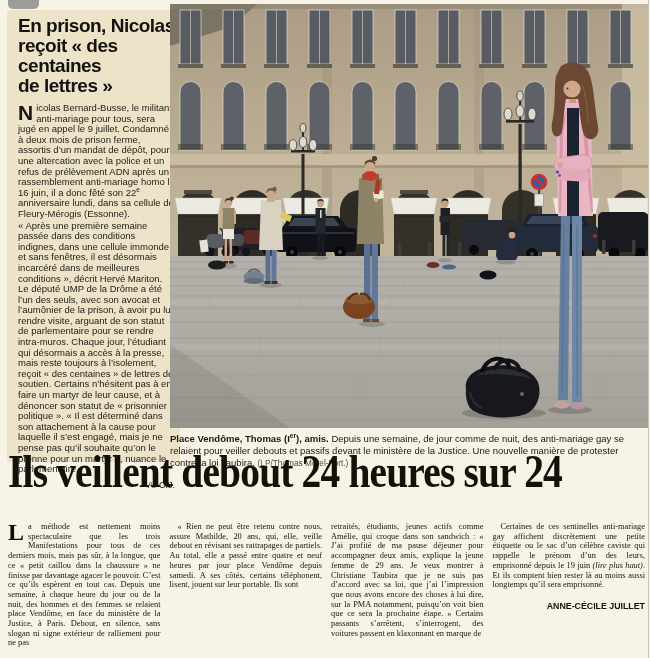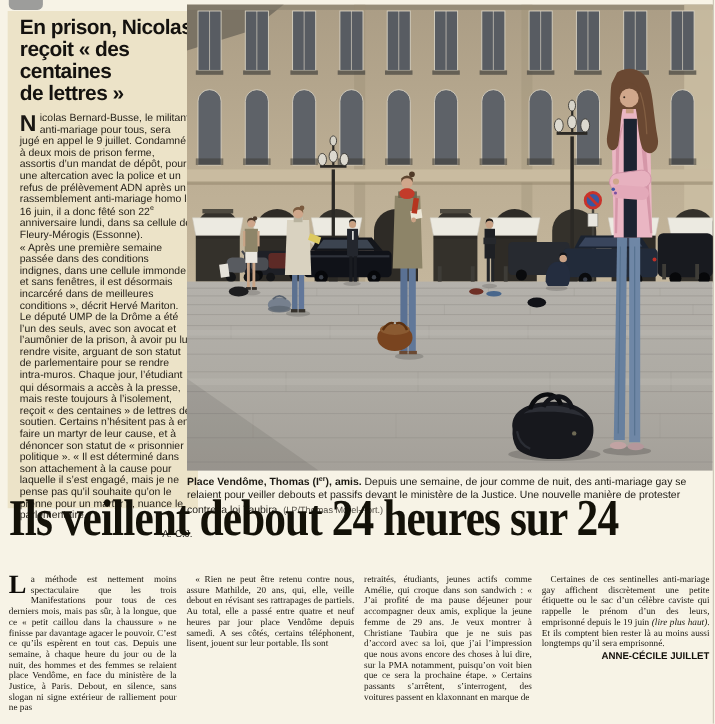--- a/index.html
+++ b/index.html
@@ -66,21 +66,21 @@
   }
   .col p{margin:0;}
   .col p.indent{text-indent:8px;}
   .dropcap-serif{
     float:left;font-family:"Liberation Serif",serif;font-weight:bold;
     font-size:24px;line-height:19px;color:#0e0c08;margin:1px 4px 0 0;
   }
   .italic{font-style:italic;}
   .author{
     font-family:"Liberation Sans",sans-serif;font-weight:bold;font-size:8.8px;
-    text-align:right;margin-top:2px;color:#14110c;
+    text-align:right;margin-top:12px;color:#14110c;
   }
 </style>
 </head>
 <body>
 
 <div class="corner-tab"></div>
 <div class="page-edge"></div>
 
 <div class="panel">
   <h1>

